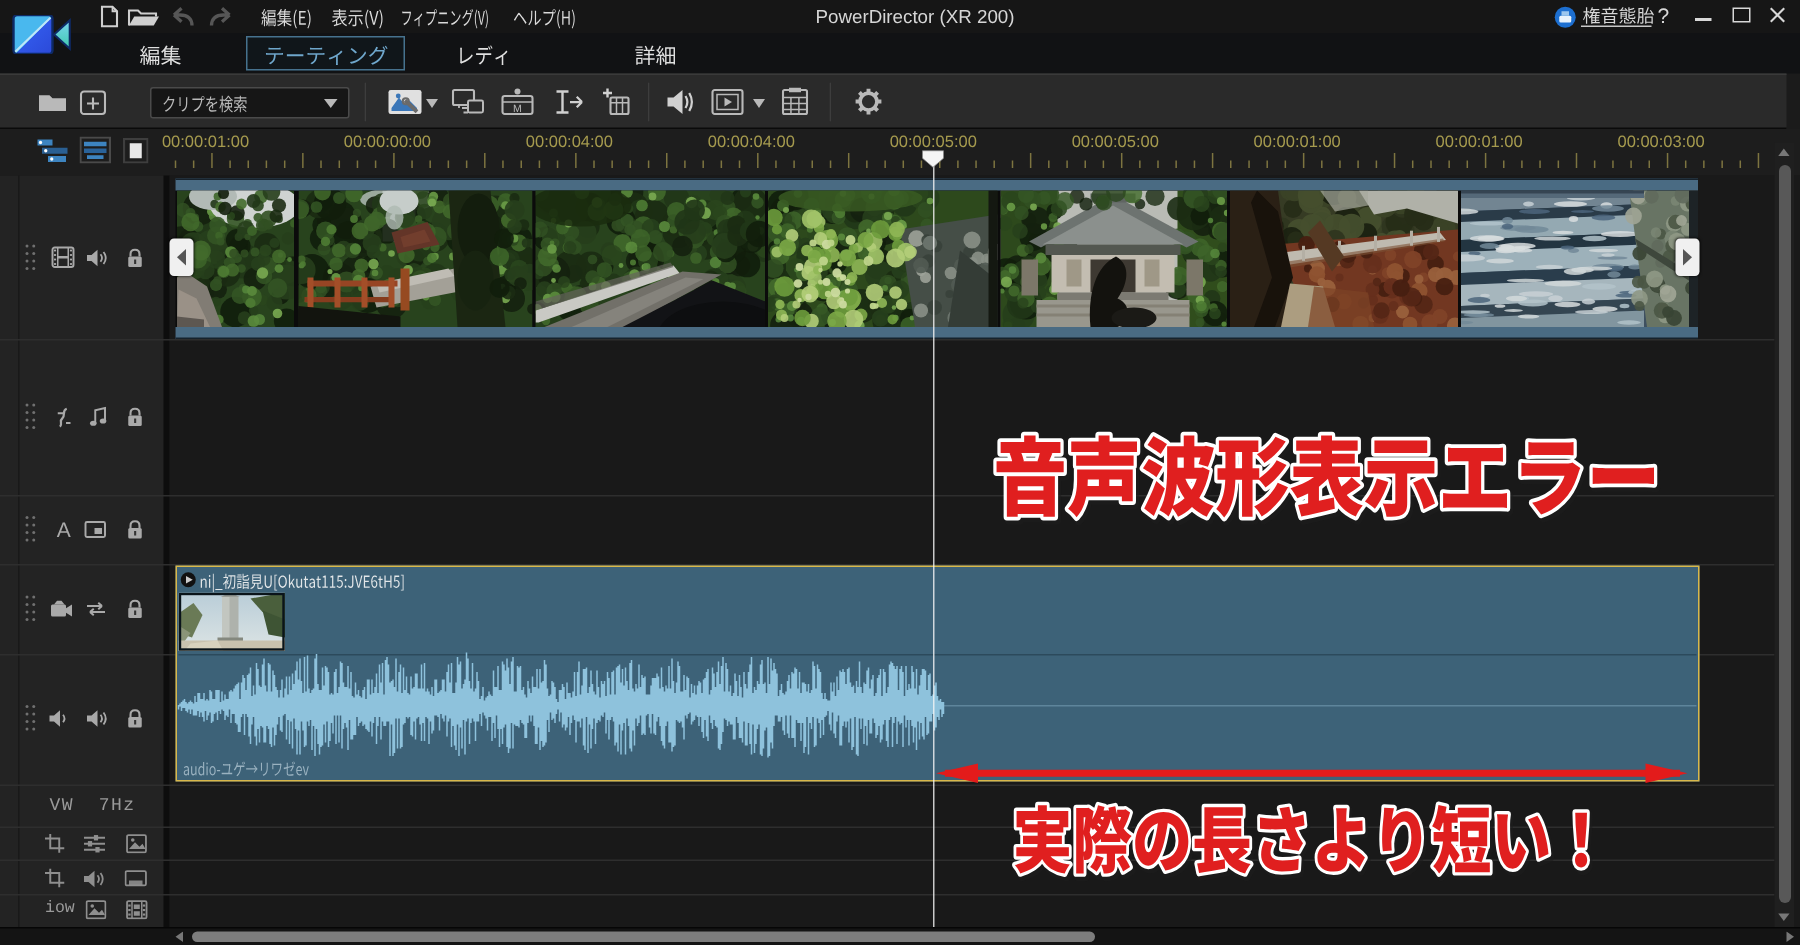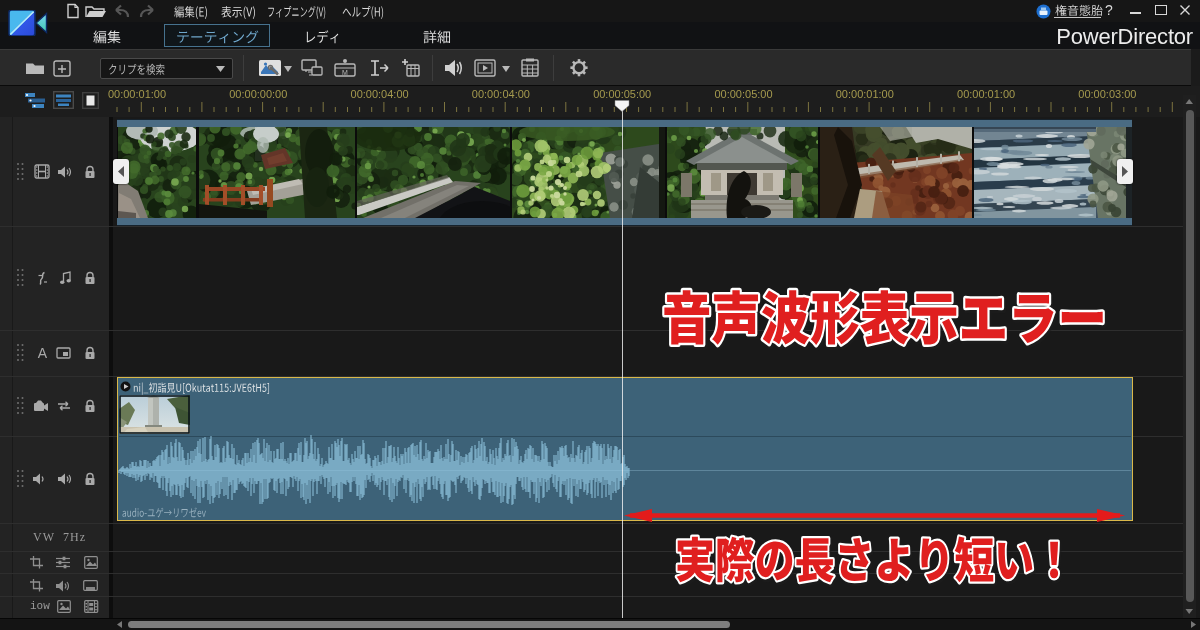--- a/index.html
+++ b/index.html
@@ -52,20 +52,21 @@
 <svg style="position:absolute;left:267.0px;top:1.5px;overflow:visible" width="61" height="18">
       <g transform="translate(0,14.5) scale(0.6509,1)">
         <path d="M10.762500000000001 -8.3125 10.0 -8.8C9.762500000000001 -8.7375 9.525 -8.7375 9.3375 -8.7375C8.762500000000001 -8.7375 3.7750000000000004 -8.7375 3.0625 -8.7375C2.6500000000000004 -8.7375 2.1625 -8.775 1.8125 -8.8125V-7.7125C2.1375 -7.7250000000000005 2.5625 -7.75 3.0625 -7.75C3.7750000000000004 -7.75 8.725 -7.75 9.450000000000001 -7.75C9.275 -6.550000000000001 8.700000000000001 -4.8125 7.8125 -3.6750000000000003C6.7625 -2.3375 5.362500000000001 -1.2750000000000001 2.9375 -0.6625000000000001L3.7875 0.275C6.0875 -0.45 7.575 -1.6125 8.7125 -3.075C9.700000000000001 -4.3625 10.3 -6.375 10.575000000000001 -7.6875C10.625 -7.925000000000001 10.675 -8.137500000000001 10.762500000000001 -8.3125Z M14.025 -3.225 14.5 -2.3000000000000003C15.9125 -2.7375000000000003 17.3625 -3.3875 18.4125 -3.95V-0.125C18.4125 0.2625 18.3875 0.775 18.3625 0.9750000000000001H19.5125C19.4625 0.775 19.45 0.2625 19.45 -0.125V-4.575C20.5875 -5.3125 21.65 -6.2250000000000005 22.275 -6.9125000000000005L21.5 -7.6625000000000005C20.8625 -6.862500000000001 19.7125 -5.8375 18.525 -5.112500000000001C17.5125 -4.4875 15.675 -3.6125000000000003 14.025 -3.225Z M35.0625 -8.975C35.0625 -9.4375 35.4375 -9.8125 35.8875 -9.8125C36.35 -9.8125 36.725 -9.4375 36.725 -8.975C36.725 -8.525 36.35 -8.15 35.8875 -8.15C35.4375 -8.15 35.0625 -8.525 35.0625 -8.975ZM34.4875 -8.975C34.4875 -8.8375 34.5125 -8.700000000000001 34.55 -8.575000000000001L34.15 -8.5625C33.575 -8.5625 28.5875 -8.5625 27.875 -8.5625C27.4625 -8.5625 26.975 -8.6 26.625 -8.65V-7.5375000000000005C26.95 -7.550000000000001 27.375 -7.575 27.875 -7.575C28.5875 -7.575 33.5375 -7.575 34.2625 -7.575C34.1 -6.375 33.5125 -4.6375 32.625 -3.5C31.5875 -2.1625 30.175 -1.1 27.75 -0.5L28.6 0.4375C30.9 -0.275 32.3875 -1.4375 33.525 -2.9000000000000004C34.5125 -4.1875 35.125 -6.2 35.3875 -7.5125L35.4125 -7.65C35.5625 -7.6000000000000005 35.725 -7.575 35.8875 -7.575C36.6625 -7.575 37.3 -8.200000000000001 37.3 -8.975C37.3 -9.75 36.6625 -10.387500000000001 35.8875 -10.387500000000001C35.1125 -10.387500000000001 34.4875 -9.75 34.4875 -8.975Z M39.725 -8.137500000000001V-7.0125C40.1125 -7.025 40.525 -7.050000000000001 40.9625 -7.050000000000001C41.575 -7.050000000000001 45.7 -7.050000000000001 46.3125 -7.050000000000001C46.725 -7.050000000000001 47.2 -7.0375000000000005 47.55 -7.0125V-8.137500000000001C47.2 -8.1 46.7625 -8.0875 46.3125 -8.0875C45.675 -8.0875 41.75 -8.0875 40.9625 -8.0875C40.55 -8.0875 40.125 -8.1125 39.725 -8.137500000000001ZM38.65 -1.9500000000000002V-0.75C39.075 -0.775 39.5125 -0.8125 39.9625 -0.8125C40.6875 -0.8125 46.725 -0.8125 47.45 -0.8125C47.7875 -0.8125 48.2125 -0.7875000000000001 48.5875 -0.75V-1.9500000000000002C48.225 -1.9125 47.825 -1.8875000000000002 47.45 -1.8875000000000002C46.725 -1.8875000000000002 40.6875 -1.8875000000000002 39.9625 -1.8875000000000002C39.5125 -1.8875000000000002 39.075 -1.925 38.65 -1.9500000000000002Z M52.8375 -9.1625 52.125 -8.4C53.05 -7.775 54.6125 -6.4375 55.2375 -5.7875000000000005L56.025 -6.575C55.325 -7.275 53.725 -8.575000000000001 52.8375 -9.1625ZM51.7625 -0.7875000000000001 52.425 0.23750000000000002C54.5 -0.15000000000000002 56.0875 -0.9125000000000001 57.3375 -1.7000000000000002C59.225 -2.8875 60.6875 -4.5875 61.5375 -6.15L60.9375 -7.2125C60.2125 -5.675000000000001 58.6875 -3.825 56.7625 -2.6125000000000003C55.575 -1.875 53.95 -1.1125 51.7625 -0.7875000000000001Z M72.0625 -10.0 71.4 -9.7125C71.7375 -9.25 72.1625 -8.4875 72.4125 -7.987500000000001L73.0875 -8.2875C72.825 -8.8 72.375 -9.55 72.0625 -10.0ZM73.4375 -10.5 72.775 -10.2125C73.125 -9.75 73.5375 -9.0375 73.8125 -8.5L74.475 -8.8C74.25 -9.262500000000001 73.7625 -10.037500000000001 73.4375 -10.5ZM68.7 -9.4 67.55 -9.787500000000001C67.475 -9.4625 67.2875 -9.012500000000001 67.1625 -8.7875C66.6125 -7.675000000000001 65.3875 -5.8500000000000005 63.225 -4.5625L64.1 -3.9250000000000003C65.475 -4.825 66.5125 -5.9375 67.275 -7.0H71.4875C71.2375 -5.862500000000001 70.4625 -4.2375 69.5 -3.1C68.3625 -1.7625000000000002 66.8 -0.6375000000000001 64.5 0.037500000000000006L65.4125 0.8625C67.75 -0.0125 69.25 -1.1500000000000001 70.3875 -2.5375C71.5 -3.9000000000000004 72.2625 -5.5875 72.6 -6.8500000000000005C72.6625 -7.050000000000001 72.7875 -7.3375 72.8875 -7.5125L72.0625 -8.012500000000001C71.8625 -7.9375 71.5875 -7.9 71.25 -7.9H67.8625L68.15 -8.425C68.275 -8.65 68.5 -9.075000000000001 68.7 -9.4Z M77.9875 2.45 78.6875 2.1375C77.6125 0.36250000000000004 77.1 -1.7625000000000002 77.1 -3.8875C77.1 -6.0 77.6125 -8.1125 78.6875 -9.9L77.9875 -10.225000000000001C76.8375 -8.35 76.15 -6.3375 76.15 -3.8875C76.15 -1.425 76.8375 0.5875 77.9875 2.45Z M82.1625 0.0H83.5L86.4125 -9.1625H85.2375L83.76249999999999 -4.2C83.44999999999999 -3.125 83.225 -2.25 82.875 -1.175H82.82499999999999C82.4875 -2.25 82.25 -3.125 81.9375 -4.2L80.44999999999999 -9.1625H79.2375Z M87.64999999999999 2.45C88.8 0.5875 89.4875 -1.425 89.4875 -3.8875C89.4875 -6.3375 88.8 -8.35 87.64999999999999 -10.225000000000001L86.9375 -9.9C88.01249999999999 -8.1125 88.55 -6.0 88.55 -3.8875C88.55 -1.7625000000000002 88.01249999999999 0.36250000000000004 86.9375 2.1375Z" fill="#dadada"></path>
       </g>
     </svg>
 <svg style="position:absolute;left:342.0px;top:1.5px;overflow:visible" width="44" height="18">
       <g transform="translate(0,14.5) scale(0.7629,1)">
         <path d="M0.775 -3.5250000000000004 1.7125000000000001 -2.575C1.9000000000000001 -2.825 2.1750000000000003 -3.2125000000000004 2.4250000000000003 -3.5375C2.9875000000000003 -4.2250000000000005 4.0375000000000005 -5.6000000000000005 4.6375 -6.325C5.0625 -6.8500000000000005 5.300000000000001 -6.8875 5.7875000000000005 -6.4125000000000005C6.3125 -5.9 7.4750000000000005 -4.6625000000000005 8.200000000000001 -3.85C9.0 -2.9250000000000003 10.100000000000001 -1.6500000000000001 10.9875 -0.5750000000000001L11.850000000000001 -1.4875C10.887500000000001 -2.5250000000000004 9.637500000000001 -3.875 8.8 -4.775C8.0625 -5.550000000000001 6.987500000000001 -6.675000000000001 6.237500000000001 -7.3875C5.375 -8.200000000000001 4.7875000000000005 -8.0625 4.125 -7.275C3.3375000000000004 -6.3375 2.25 -4.95 1.6625 -4.3500000000000005C1.3250000000000002 -4.025 1.1 -3.8000000000000003 0.775 -3.5250000000000004Z M19.05 -0.2625 19.7125 0.28750000000000003C19.8 0.21250000000000002 19.9375 0.1125 20.1375 0.0C21.5875 -0.7125 23.325000000000003 -2.0 24.4 -3.4625000000000004L23.8125 -4.3125C22.85 -2.9000000000000004 21.3125 -1.7625000000000002 20.1625 -1.2375C20.1625 -1.625 20.1625 -7.6625000000000005 20.1625 -8.450000000000001C20.1625 -8.925 20.2 -9.275 20.2125 -9.375H19.0625C19.075 -9.275 19.125 -8.925 19.125 -8.450000000000001C19.125 -7.6625000000000005 19.125 -1.5375 19.125 -0.9625C19.125 -0.7125 19.1 -0.4625 19.05 -0.2625ZM13.325 -0.325 14.2625 0.30000000000000004C15.3125 -0.5625 16.1125 -1.7875 16.4875 -3.125C16.825 -4.375 16.875 -7.050000000000001 16.875 -8.4375C16.875 -8.8125 16.925 -9.1875 16.9375 -9.3375H15.7875C15.8375 -9.075000000000001 15.875 -8.8 15.875 -8.425C15.875 -7.0375000000000005 15.8625 -4.5375000000000005 15.5 -3.4000000000000004C15.125 -2.1875 14.375 -1.075 13.325 -0.325Z M35.0625 -8.975C35.0625 -9.4375 35.4375 -9.8125 35.8875 -9.8125C36.35 -9.8125 36.725 -9.4375 36.725 -8.975C36.725 -8.525 36.35 -8.15 35.8875 -8.15C35.4375 -8.15 35.0625 -8.525 35.0625 -8.975ZM34.4875 -8.975C34.4875 -8.8375 34.5125 -8.700000000000001 34.55 -8.575000000000001L34.15 -8.5625C33.575 -8.5625 28.5875 -8.5625 27.875 -8.5625C27.4625 -8.5625 26.975 -8.6 26.625 -8.65V-7.5375000000000005C26.95 -7.550000000000001 27.375 -7.575 27.875 -7.575C28.5875 -7.575 33.5375 -7.575 34.2625 -7.575C34.1 -6.375 33.5125 -4.6375 32.625 -3.5C31.5875 -2.1625 30.175 -1.1 27.75 -0.5L28.6 0.4375C30.9 -0.275 32.3875 -1.4375 33.525 -2.9000000000000004C34.5125 -4.1875 35.125 -6.2 35.3875 -7.5125L35.4125 -7.65C35.5625 -7.6000000000000005 35.725 -7.575 35.8875 -7.575C36.6625 -7.575 37.3 -8.200000000000001 37.3 -8.975C37.3 -9.75 36.6625 -10.387500000000001 35.8875 -10.387500000000001C35.1125 -10.387500000000001 34.4875 -9.75 34.4875 -8.975Z M40.4875 2.45 41.1875 2.1375C40.1125 0.36250000000000004 39.6 -1.7625000000000002 39.6 -3.8875C39.6 -6.0 40.1125 -8.1125 41.1875 -9.9L40.4875 -10.225000000000001C39.3375 -8.35 38.65 -6.3375 38.65 -3.8875C38.65 -1.425 39.3375 0.5875 40.4875 2.45Z M42.987500000000004 0.0H44.1375V-4.325H48.4125V0.0H49.575V-9.1625H48.4125V-5.325H44.1375V-9.1625H42.987500000000004Z M52.0625 2.45C53.212500000000006 0.5875 53.900000000000006 -1.425 53.900000000000006 -3.8875C53.900000000000006 -6.3375 53.212500000000006 -8.35 52.0625 -10.225000000000001L51.35 -9.9C52.425000000000004 -8.1125 52.962500000000006 -6.0 52.962500000000006 -3.8875C52.962500000000006 -1.7625000000000002 52.425000000000004 0.36250000000000004 51.35 2.1375Z" fill="#dadada"></path>
       </g>
     </svg>
+<div class="abs" style="left:510px;top:4px;width:200px;height:16px;color:#d6d6d6;font-size:12.5px;text-align:center">PowerDirector (XR 200)</div>
 <svg style="position:absolute;left:1036px;top:4px" width="15" height="15" viewBox="0 0 15 15">
       <circle cx="7.5" cy="7.5" r="7" fill="#1d6fd0"></circle>
       <rect x="3.5" y="6.5" width="8" height="4.5" rx="1" fill="#e8f2fc"></rect>
       <rect x="5" y="3.5" width="5" height="3" fill="#9cc6ee"></rect>
     </svg>
 <svg style="position:absolute;left:1055.0px;top:1.1px;overflow:visible" width="50" height="18">
       <g transform="translate(0,13.9) scale(1.0000,1)">
         <path d="M6.18 -10.14C5.868 -9.096 5.352 -8.064 4.704 -7.368C4.908 -7.272 5.28 -7.032 5.436 -6.9C5.712 -7.236 5.988 -7.644 6.228 -8.1H7.332C7.188 -7.656000000000001 7.032 -7.236 6.852 -6.828H4.656V-6.0360000000000005H6.456C5.832 -4.872 5.04 -3.888 4.104 -3.168C4.296 -3.012 4.62 -2.664 4.74 -2.508C5.112 -2.82 5.46 -3.168 5.784 -3.552V0.9480000000000001H6.6240000000000006V0.528H11.532V-0.168H9.096V-1.1400000000000001H11.112V-1.776H9.096V-2.7H11.1V-3.348H9.096V-4.236H11.316V-4.92H9.252L9.744 -5.832L8.844 -6.024C8.724 -5.712 8.544 -5.28 8.352 -4.92H6.78C6.996 -5.28 7.2 -5.652 7.392 -6.0360000000000005H11.52V-6.828H7.764C7.932 -7.236 8.088000000000001 -7.668 8.232 -8.1H11.148V-8.88H6.612C6.768 -9.228 6.9 -9.588000000000001 7.008 -9.948ZM8.28 -2.7V-1.776H6.6240000000000006V-2.7ZM8.28 -3.348H6.6240000000000006V-4.236H8.28ZM8.28 -1.1400000000000001V-0.168H6.6240000000000006V-1.1400000000000001ZM2.3040000000000003 -10.08V-7.476H0.624V-6.636H2.208C1.86 -5.0040000000000004 1.1280000000000001 -3.108 0.372 -2.1C0.516 -1.8960000000000001 0.732 -1.56 0.8280000000000001 -1.32C1.3800000000000001 -2.1 1.8960000000000001 -3.36 2.3040000000000003 -4.656V0.9480000000000001H3.132V-5.256C3.504 -4.692 3.924 -3.996 4.104 -3.636L4.6080000000000005 -4.308C4.392 -4.6080000000000005 3.492 -5.82 3.132 -6.24V-6.636H4.524V-7.476H3.132V-10.08Z M15.0 -7.968C15.324 -7.428 15.612 -6.684 15.708 -6.168H12.66V-5.352H23.352V-6.168H20.244C20.532 -6.648000000000001 20.892 -7.344 21.192 -7.968L20.364 -8.172H22.764V-8.988H18.444V-10.08H17.508V-8.988H13.344V-8.172H20.208C20.016 -7.62 19.656 -6.828 19.38 -6.336L19.992 -6.168H15.948L16.644 -6.348C16.536 -6.84 16.236 -7.6080000000000005 15.852 -8.16ZM15.312000000000001 -1.56H20.808V-0.252H15.312000000000001ZM15.312000000000001 -2.2800000000000002V-3.54H20.808V-2.2800000000000002ZM14.424 -4.308V0.972H15.312000000000001V0.516H20.808V0.936H21.744V-4.308Z M27.66 -1.716V-0.24C27.66 0.624 27.972 0.84 29.22 0.84C29.484 0.84 31.344 0.84 31.608 0.84C32.58 0.84 32.844 0.552 32.94 -0.708C32.7 -0.756 32.364000000000004 -0.876 32.172 -1.008C32.124 -0.048 32.028 0.096 31.524 0.096C31.116 0.096 29.58 0.096 29.292 0.096C28.644 0.096 28.524 0.036000000000000004 28.524 -0.252V-1.716ZM32.664 -1.476C33.516 -0.864 34.416 0.048 34.788 0.72L35.544 0.252C35.147999999999996 -0.432 34.224000000000004 -1.308 33.372 -1.8960000000000001ZM26.16 -1.764C25.872 -0.984 25.308 -0.18 24.468 0.264L25.176 0.768C26.076 0.252 26.592 -0.612 26.928 -1.488ZM25.332 -6.972V-2.2560000000000002H26.148V-3.84H28.752V-3.144C28.752 -3.012 28.716 -2.976 28.572 -2.976C28.428 -2.976 27.996 -2.976 27.492 -2.976C27.6 -2.7960000000000003 27.708 -2.532 27.756 -2.316C28.416 -2.316 28.872 -2.316 29.148 -2.424L28.692 -2.004C29.4 -1.68 30.228 -1.1520000000000001 30.624000000000002 -0.732L31.2 -1.296C30.804000000000002 -1.716 29.988 -2.208 29.292 -2.484C29.52 -2.604 29.58 -2.7960000000000003 29.58 -3.144V-6.972ZM28.752 -6.324V-5.664H26.148V-6.324ZM26.148 -5.088H28.752V-4.428H26.148ZM33.996 -9.672C33.408 -9.336 32.376 -8.988 31.392 -8.712V-9.984H30.552V-7.476C30.552 -6.6000000000000005 30.84 -6.36 31.968 -6.36C32.208 -6.36 33.792 -6.36 34.044 -6.36C34.92 -6.36 35.172 -6.66 35.268 -7.848C35.028 -7.896 34.704 -8.016 34.524 -8.136000000000001C34.464 -7.236 34.391999999999996 -7.1160000000000005 33.96 -7.1160000000000005C33.624 -7.1160000000000005 32.292 -7.1160000000000005 32.04 -7.1160000000000005C31.476 -7.1160000000000005 31.392 -7.164000000000001 31.392 -7.476V-8.052C32.508 -8.316 33.78 -8.688 34.668 -9.120000000000001ZM34.128 -5.712C33.492000000000004 -5.364 32.424 -5.0040000000000004 31.392 -4.728V-6.0840000000000005H30.552V-3.372C30.552 -2.484 30.84 -2.244 31.98 -2.244C32.22 -2.244 33.84 -2.244 34.092 -2.244C34.980000000000004 -2.244 35.22 -2.556 35.328 -3.7680000000000002C35.088 -3.8160000000000003 34.763999999999996 -3.936 34.572 -4.0680000000000005C34.536 -3.144 34.452 -3.0 34.008 -3.0C33.672 -3.0 32.304 -3.0 32.052 -3.0C31.476 -3.0 31.392 -3.06 31.392 -3.384V-4.056C32.556 -4.332 33.876 -4.716 34.8 -5.148ZM24.624 -8.328 24.672 -7.596 29.244 -7.788C29.387999999999998 -7.5840000000000005 29.52 -7.392 29.604 -7.224L30.288 -7.62C29.988 -8.196 29.28 -8.988 28.631999999999998 -9.528L27.984 -9.18C28.224 -8.964 28.476 -8.712 28.704 -8.448L26.436 -8.376C26.772 -8.832 27.132 -9.384 27.444 -9.876L26.556 -10.14C26.328 -9.612 25.932 -8.892 25.56 -8.352Z M41.76 -3.96V0.9480000000000001H42.6V0.336H45.984V0.9H46.848V-3.96ZM42.6 -0.48V-3.144H45.984V-0.48ZM43.403999999999996 -10.092C43.044 -8.832 42.396 -7.1160000000000005 41.82 -5.928L40.944 -5.892L41.028 -5.0040000000000004L46.452 -5.352C46.620000000000005 -5.0520000000000005 46.752 -4.776 46.848 -4.524L47.652 -4.956C47.256 -5.856 46.391999999999996 -7.224 45.552 -8.244L44.82 -7.884C45.216 -7.368 45.647999999999996 -6.744 46.008 -6.144L42.768 -5.976C43.308 -7.104 43.896 -8.604000000000001 44.352000000000004 -9.852ZM37.272 -9.636000000000001V-5.328C37.272 -3.552 37.212 -1.1400000000000001 36.396 0.552C36.6 0.624 36.972 0.8280000000000001 37.128 0.972C37.68 -0.168 37.92 -1.68 38.028 -3.108H39.78V-0.12C39.78 0.048 39.708 0.096 39.564 0.096C39.408 0.108 38.903999999999996 0.108 38.352 0.096C38.472 0.336 38.592 0.732 38.628 0.96C39.42 0.96 39.9 0.9480000000000001 40.2 0.792C40.524 0.648 40.62 0.372 40.62 -0.12V-9.636000000000001ZM38.1 -8.796H39.78V-6.828H38.1ZM38.1 -5.988H39.78V-3.96H38.076C38.088 -4.44 38.1 -4.908 38.1 -5.328Z" fill="#d8d8d8"></path>
       </g>
     </svg>
@@ -90,21 +91,20 @@
 <svg style="position:absolute;left:303.5px;top:25.8px;overflow:visible" width="39" height="21">
       <g transform="translate(0,16.2) scale(0.8810,1)">
         <path d="M3.108 -0.448 3.92 0.252C4.144 0.112 4.354 0.042 4.508 0.0C7.994 -1.008 10.878 -2.744 12.698 -4.998L12.068 -5.978C10.332 -3.724 7.0840000000000005 -1.8760000000000001 4.41 -1.204C4.41 -1.9180000000000001 4.41 -7.812 4.41 -9.142C4.41 -9.548 4.452 -10.066 4.508 -10.416H3.122C3.178 -10.136000000000001 3.248 -9.506 3.248 -9.142C3.248 -7.812 3.248 -2.0020000000000002 3.248 -1.1340000000000001C3.248 -0.854 3.206 -0.672 3.108 -0.448Z M16.842 -10.234V-9.072000000000001C17.206 -9.1 17.668 -9.114 18.13 -9.114C18.928 -9.114 22.189999999999998 -9.114 22.96 -9.114C23.366 -9.114 23.856 -9.1 24.262 -9.072000000000001V-10.234C23.856 -10.178 23.366 -10.15 22.96 -10.15C22.189999999999998 -10.15 18.928 -10.15 18.116 -10.15C17.668 -10.15 17.248 -10.192 16.842 -10.234ZM24.990000000000002 -11.368 24.247999999999998 -11.06C24.625999999999998 -10.528 25.102 -9.688 25.381999999999998 -9.114L26.137999999999998 -9.450000000000001C25.858 -10.024000000000001 25.34 -10.878 24.990000000000002 -11.368ZM26.53 -11.928 25.788 -11.620000000000001C26.194000000000003 -11.088000000000001 26.642 -10.304 26.950000000000003 -9.688L27.706 -10.024000000000001C27.439999999999998 -10.542 26.894 -11.424 26.53 -11.928ZM15.19 -6.72V-5.558C15.568 -5.586 15.974 -5.586 16.394 -5.586H20.594C20.552 -4.256 20.398 -3.08 19.782 -2.114C19.236 -1.232 18.228 -0.42 17.136 0.028L18.172 0.798C19.362000000000002 0.182 20.426000000000002 -0.8260000000000001 20.93 -1.75C21.490000000000002 -2.8000000000000003 21.714 -4.074 21.756 -5.586H25.564C25.9 -5.586 26.348 -5.572 26.656 -5.558V-6.72C26.32 -6.664 25.858 -6.65 25.564 -6.65C24.822000000000003 -6.65 17.206 -6.65 16.394 -6.65C15.96 -6.65 15.568 -6.678 15.19 -6.72Z M29.708 -3.612 30.240000000000002 -2.576C31.822 -3.0660000000000003 33.446 -3.794 34.622 -4.424V-0.14C34.622 0.294 34.594 0.868 34.566 1.092H35.854C35.798 0.868 35.784 0.294 35.784 -0.14V-5.124C37.058 -5.95 38.248 -6.972 38.948 -7.742L38.08 -8.582C37.366 -7.686 36.078 -6.538 34.748 -5.726C33.614 -5.026 31.556 -4.046 29.708 -3.612Z" fill="#e0e0e0"></path>
       </g>
     </svg>
 <svg style="position:absolute;left:423.0px;top:25.8px;overflow:visible" width="30" height="21">
       <g transform="translate(0,16.2) scale(1.0000,1)">
         <path d="M1.204 -7.518V-6.692H5.376V-7.518ZM1.26 -11.27V-10.43H5.348V-11.27ZM1.204 -5.656V-4.816H5.376V-5.656ZM0.532 -9.436V-8.554H5.8660000000000005V-9.436ZM6.79 -11.368C7.21 -10.668000000000001 7.63 -9.744 7.798 -9.072000000000001H6.188V-8.120000000000001H9.128V-6.2860000000000005H6.44V-5.3340000000000005H9.128V-3.346H5.74V-2.366H9.128V1.12H10.164V-2.366H13.482000000000001V-3.346H10.164V-5.3340000000000005H12.978V-6.2860000000000005H10.164V-8.120000000000001H13.272V-9.072000000000001H11.424C11.816 -9.716000000000001 12.264000000000001 -10.64 12.656 -11.438L11.634 -11.788C11.396 -11.032 10.92 -9.954 10.556000000000001 -9.282L11.116 -9.072000000000001H8.19L8.75 -9.296C8.568 -9.954 8.106 -10.934000000000001 7.644 -11.69ZM1.176 -3.766V0.966H2.1V0.322H5.362V-3.766ZM2.1 -2.884H4.438V-0.546H2.1Z M18.354 -3.556C18.732 -2.688 19.124 -1.554 19.25 -0.812L20.118000000000002 -1.106C19.964 -1.834 19.558 -2.968 19.152 -3.822ZM15.302 -3.766C15.134 -2.548 14.868 -1.288 14.42 -0.434C14.644 -0.35000000000000003 15.064 -0.154 15.246 -0.028C15.68 -0.924 16.016 -2.282 16.198 -3.612ZM23.156 -9.66V-5.782H21.35V-9.66ZM24.108 -9.66H26.026V-5.782H24.108ZM23.156 -4.83V-0.798H21.35V-4.83ZM24.108 -4.83H26.026V-0.798H24.108ZM20.398 -10.64V0.9380000000000001H21.35V0.182H26.026V0.8260000000000001H27.02V-10.64ZM14.42 -5.572 14.588 -4.62 16.898 -4.83V1.106H17.85V-4.914L19.137999999999998 -5.026C19.306 -4.648 19.432000000000002 -4.298 19.516 -4.0040000000000004L20.356 -4.41C20.132 -5.18 19.502 -6.384 18.886 -7.2940000000000005L18.102 -6.958C18.326 -6.622 18.536 -6.244 18.732 -5.852L16.548000000000002 -5.712C17.514 -6.888 18.578 -8.456 19.39 -9.73L18.494 -10.15C18.088 -9.366 17.514 -8.428 16.912 -7.532C16.701999999999998 -7.8260000000000005 16.408 -8.176 16.072 -8.526C16.59 -9.31 17.206 -10.444 17.71 -11.396L16.772 -11.774000000000001C16.464 -10.99 15.946 -9.912 15.484 -9.1L15.05 -9.478L14.532 -8.778C15.204 -8.19 15.96 -7.3500000000000005 16.366 -6.734C16.086 -6.3420000000000005 15.806000000000001 -5.964 15.526 -5.642Z" fill="#e0e0e0"></path>
       </g>
     </svg>
-<div class="abs" style="right:7px;top:24px;color:#ececec;font-size:22px;letter-spacing:-0.2px">PowerDirector</div>
 <div class="abs" style="left:0;top:49px;width:1191px;height:37px;background:#2a2a2a;border-top:1px solid #3a3a3a;border-bottom:1px solid #0a0a0a"></div>
 <svg style="position:absolute;left:25px;top:61px" width="20" height="15" viewBox="0 0 20 15">
       <path d="M1 13 V2.5 H8 L10 4.5 H19 V13 Z" fill="#b9b9b9"></path>
     </svg>
 <svg style="position:absolute;left:53px;top:60px" width="18" height="17" viewBox="0 0 18 17">
       <rect x="1" y="1" width="16" height="15" rx="2" fill="none" stroke="#b9b9b9" stroke-width="1.4"></rect>
       <path d="M9 5 V13 M5 9 H13" stroke="#b9b9b9" stroke-width="1.4"></path>
     </svg>
 <div class="abs" style="left:100px;top:58px;width:133px;height:21px;background:#161616;border:1px solid #4a4a4a;border-radius:2px"></div>
 <svg style="position:absolute;left:108.0px;top:60.1px;overflow:visible" width="59" height="18">
@@ -433,21 +433,21 @@
 <svg style="position:absolute;left:57px;top:472px" width="16" height="14" viewBox="0 0 16 14">
       <polygon points="1,5 4,5 8,1.5 8,12.5 4,9 1,9" fill="#a9a9a9"></polygon>
       <path d="M10 4.5 Q12 7 10 9.5" fill="none" stroke="#a9a9a9" stroke-width="1.2"></path>
       <path d="M12 3 Q15 7 12 11" fill="none" stroke="#a9a9a9" stroke-width="1.2"></path>
     </svg>
 <svg style="position:absolute;left:83px;top:472px" width="14" height="14" viewBox="0 0 14 14">
       <path d="M4 6 V4.5 Q4 1.5 7 1.5 Q10 1.5 10 4.5 V6" fill="none" stroke="#a9a9a9" stroke-width="1.4"></path>
       <rect x="2.5" y="6" width="9" height="7" rx="1" fill="#a9a9a9"></rect>
       <rect x="6.4" y="8" width="1.4" height="3" fill="#333"></rect>
     </svg>
-<div class="abs" style="left:33px;top:530px;width:70px;height:14px;color:#9a9a9a;font-size:12px;letter-spacing:1px;font-family:Liberation Serif, serif">VW&nbsp;&nbsp;7Hz</div>
+<div class="abs" style="left:33px;top:530px;width:70px;height:14px;color:#9a9a9a;font-size:12px;letter-spacing:1px;font-family:Liberation Mono, monospace">VW&nbsp;&nbsp;7Hz</div>
 <svg style="position:absolute;left:30px;top:556px" width="13" height="13" viewBox="0 0 13 13">
       <path d="M3.5 0 V9.5 H13 M0 3 H9.5 V12.5" fill="none" stroke="#8f8f8f" stroke-width="1.3"></path>
     </svg>
 <svg style="position:absolute;left:56px;top:556px" width="14" height="13" viewBox="0 0 14 13">
       <line x1="0" y1="2.5" x2="14" y2="2.5" stroke="#8f8f8f" stroke-width="1.2"></line>
       <rect x="6.6" y="0.7" width="2.8" height="3.6" fill="#8f8f8f"></rect>
       <line x1="0" y1="6.5" x2="14" y2="6.5" stroke="#8f8f8f" stroke-width="1.2"></line>
       <rect x="2.6" y="4.7" width="2.8" height="3.6" fill="#8f8f8f"></rect>
       <line x1="0" y1="10.5" x2="14" y2="10.5" stroke="#8f8f8f" stroke-width="1.2"></line>
       <rect x="7.6" y="8.7" width="2.8" height="3.6" fill="#8f8f8f"></rect>

